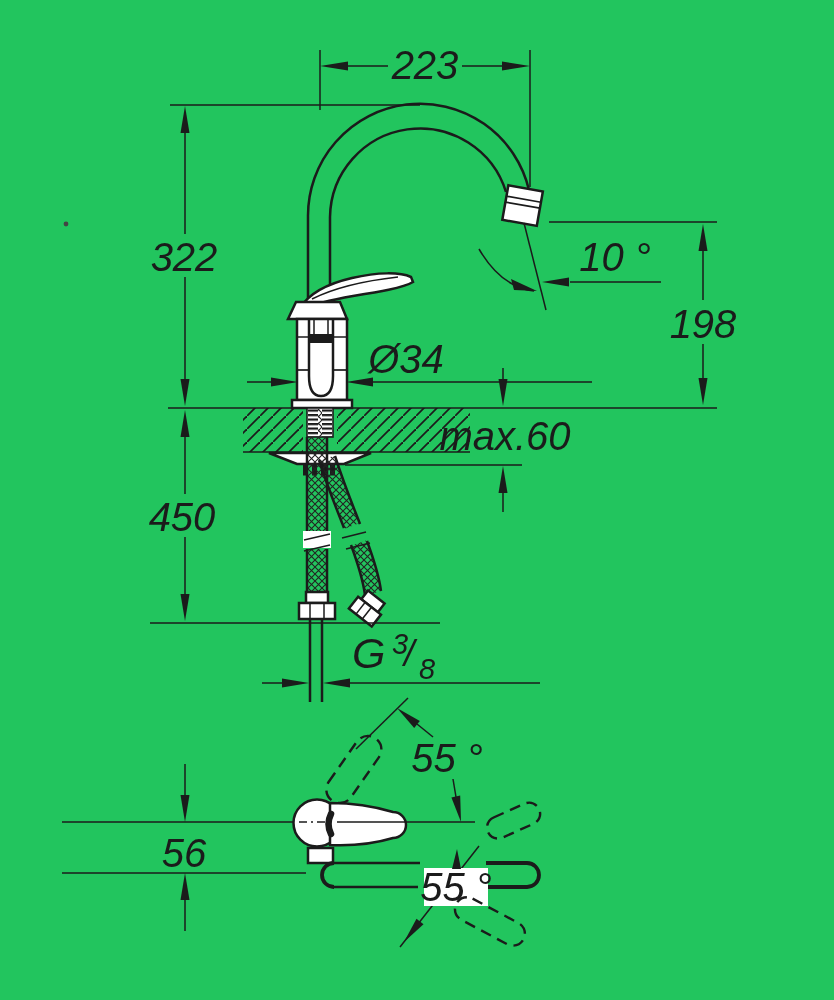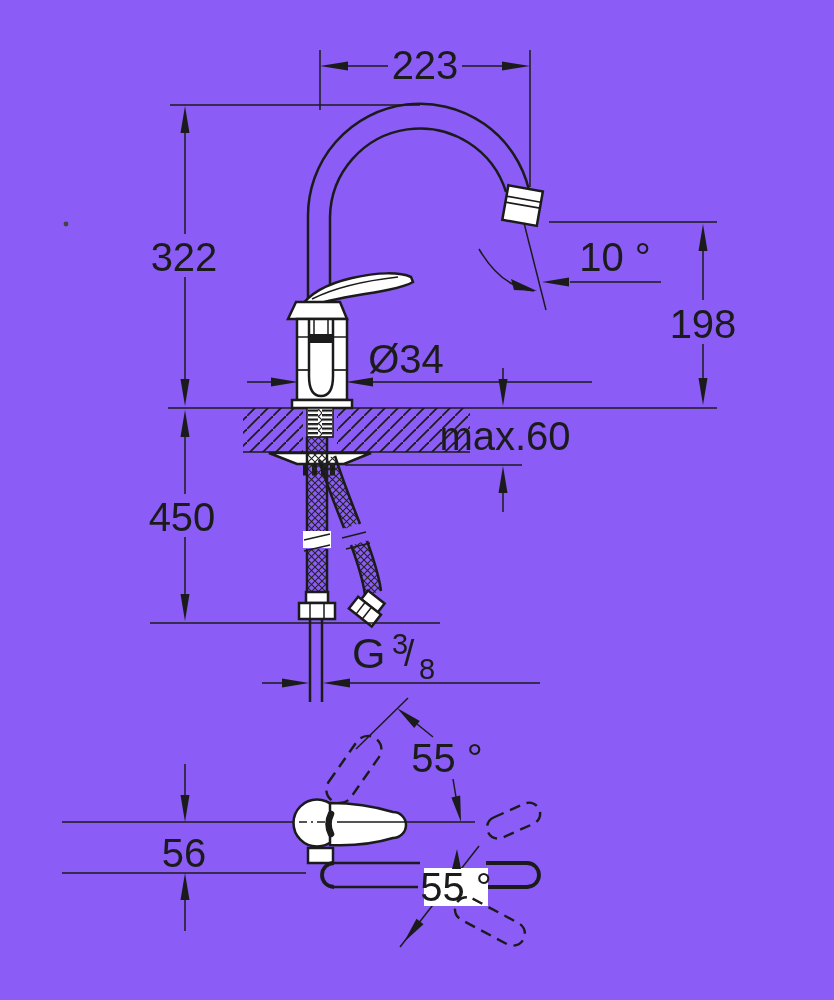--- a/index.html
+++ b/index.html
@@ -1,16 +1,16 @@
 <!DOCTYPE html>
 <html><head>
 <meta charset="utf-8">
 <style>
   html,body{margin:0;padding:0;background:#ffffff;}
-  .sheet{position:relative;width:834px;height:1000px;background:#8b5cf6;overflow:hidden;}
+  .sheet{position:relative;width:834px;height:1000px;background:#22c55e;overflow:hidden;font-style:italic;}
   svg{display:block;}
   svg text{font-family:"Liberation Sans","DejaVu Sans",sans-serif;fill:#1b1b1b;}
   .obj{stroke:#1b1b1b;stroke-width:2.5;fill:none;stroke-linecap:butt;}
   .objf{stroke:#1b1b1b;stroke-width:2.5;fill:#ffffff;}
   .thin{stroke:#1b1b1b;stroke-width:1.7;fill:none;}
   .hair{stroke:#1b1b1b;stroke-width:1.5;fill:none;}
   .bold{stroke:#1b1b1b;stroke-width:3.8;fill:none;}
   .dash{stroke:#1b1b1b;stroke-width:2.4;fill:none;stroke-dasharray:11 7;}
   .arr{fill:#1b1b1b;stroke:none;}
   .dimtxt{font-size:40px;}

